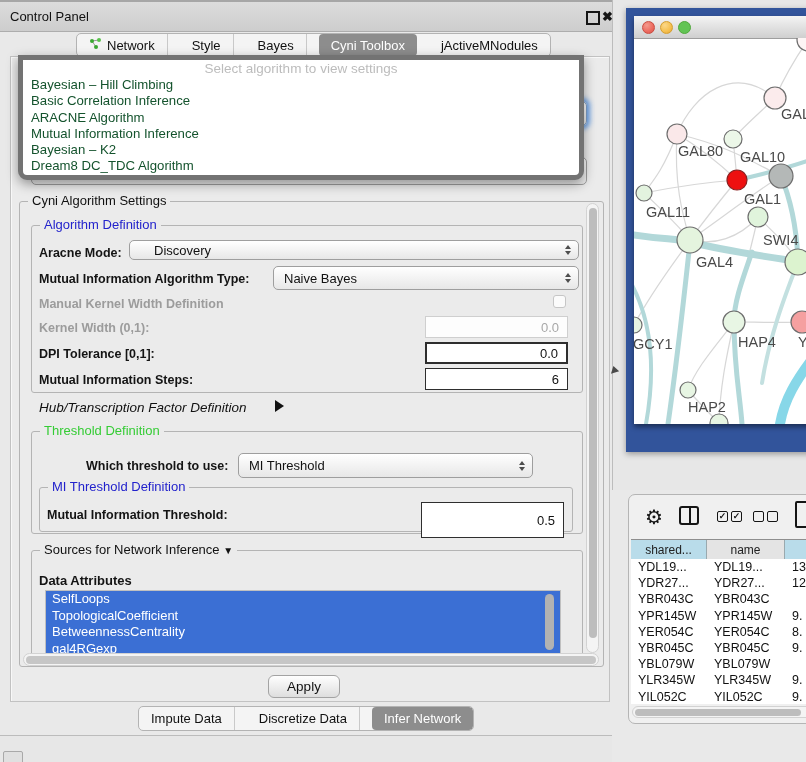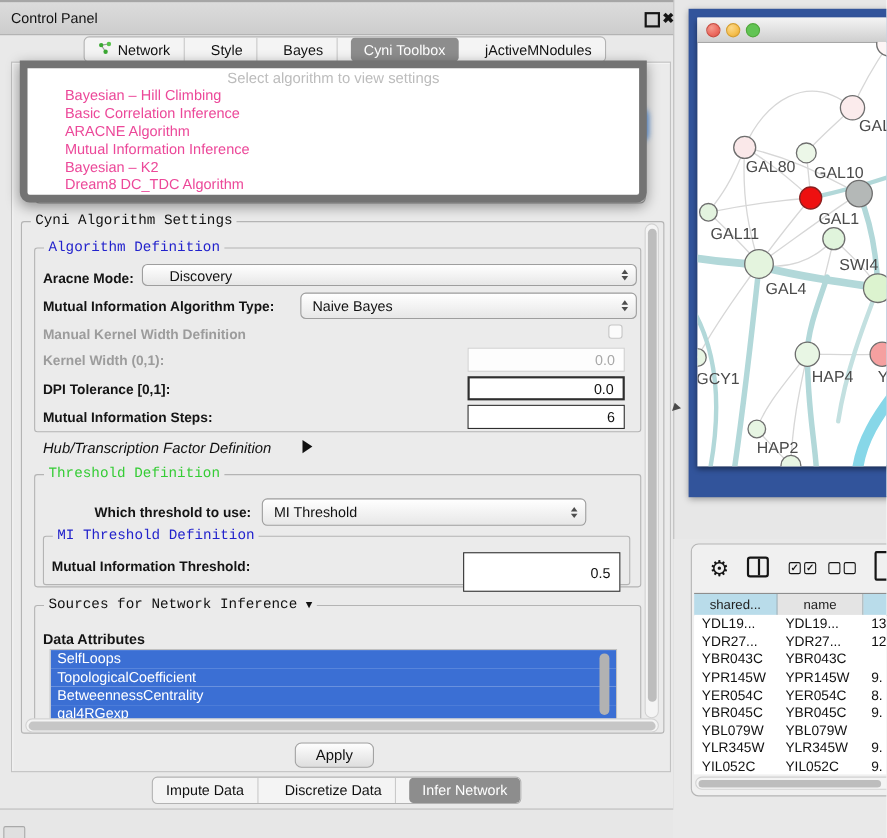--- a/index.html
+++ b/index.html
@@ -39,27 +39,27 @@
          justify-content:flex-end;padding-right:8px;font-size:13px;box-sizing:border-box;}
   .field.strong{border:2px solid #2e2e2e;}
   .field.med{border:1.5px solid #2e2e2e;}
   .field.dis{color:#a8a8a8;border:1px solid #cfcfcf;background:#fdfdfd;}
   
   .blabel{position:absolute;font-size:12.5px;font-weight:bold;color:#141414;white-space:nowrap;}
   .blabel.dis{color:#9c9c9c;}
   .plain{position:absolute;font-size:13.5px;color:#111;white-space:nowrap;font-style:italic;}
   
   .group{position:absolute;border:1px solid #b4b4b4;border-radius:3px;box-sizing:border-box;}
-  .gtitle{position:absolute;top:-9px;left:8px;background:#ebebeb;padding:0 4px;font-size:13px;white-space:nowrap;font-family:Liberation Mono, monospace;}
+  .gtitle{position:absolute;top:-9px;left:8px;background:#ebebeb;padding:0 4px;font-size:13px;white-space:nowrap;}
   
   #algo-popup{position:absolute;left:18px;top:55px;width:556px;height:115px;background:#fff;
-              border:7px solid #737373;border-radius:0 0 9px 9px;box-shadow:0 4px 12px rgba(0,0,0,.38);
+              border:5px solid #737373;border-radius:0 0 9px 9px;box-shadow:0 4px 12px rgba(0,0,0,.38);
               z-index:50;overflow:hidden;}
   #algo-placeholder{text-align:center;color:#bcbcbc;font-size:13.5px;height:16px;padding-top:1px;}
-  .popup-item{font-size:13.2px;line-height:16.3px;padding-left:8px;color:#ec4899;white-space:nowrap;margin-left:26px;}
+  .popup-item{font-size:13.2px;line-height:16.3px;padding-left:8px;color:#14532d;white-space:nowrap;}
   .popup-item.sel{font-weight:normal;}
   
   #attr-list{position:absolute;left:44px;top:589px;width:514px;height:68px;background:#fff;
              border:1px solid #c0c0c0;overflow:hidden;}
   .attr-item{height:16.5px;line-height:16.5px;padding-left:6px;font-size:13px;color:#fff;}
   
   .sb-track{position:absolute;background:#f4f4f4;border:1px solid #d2d2d2;border-radius:7px;box-sizing:border-box;}
   .sb-thumb{position:absolute;background:#bdbdbd;border-radius:6px;}
   
   .pushbtn{position:absolute;display:flex;align-items:center;justify-content:center;

